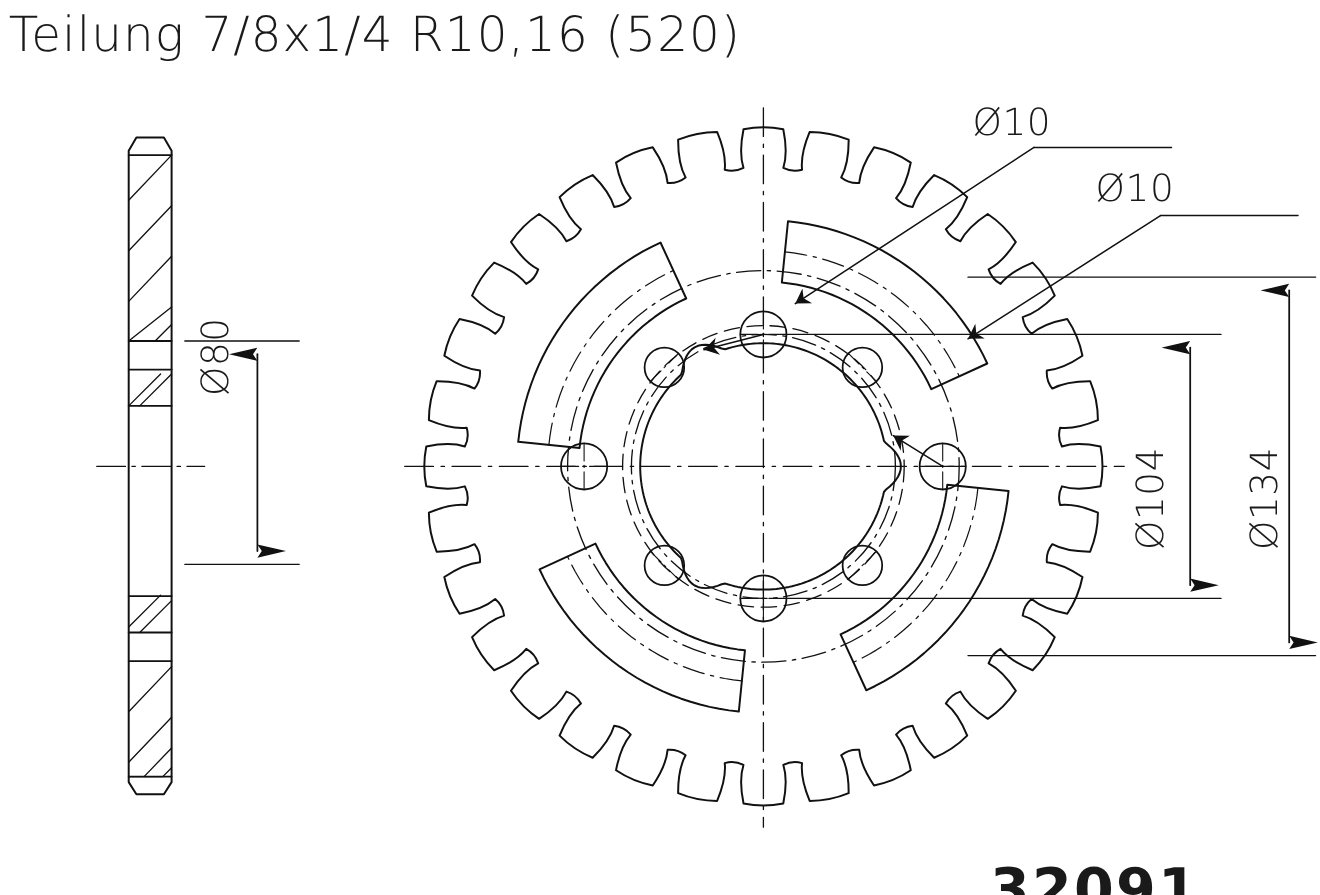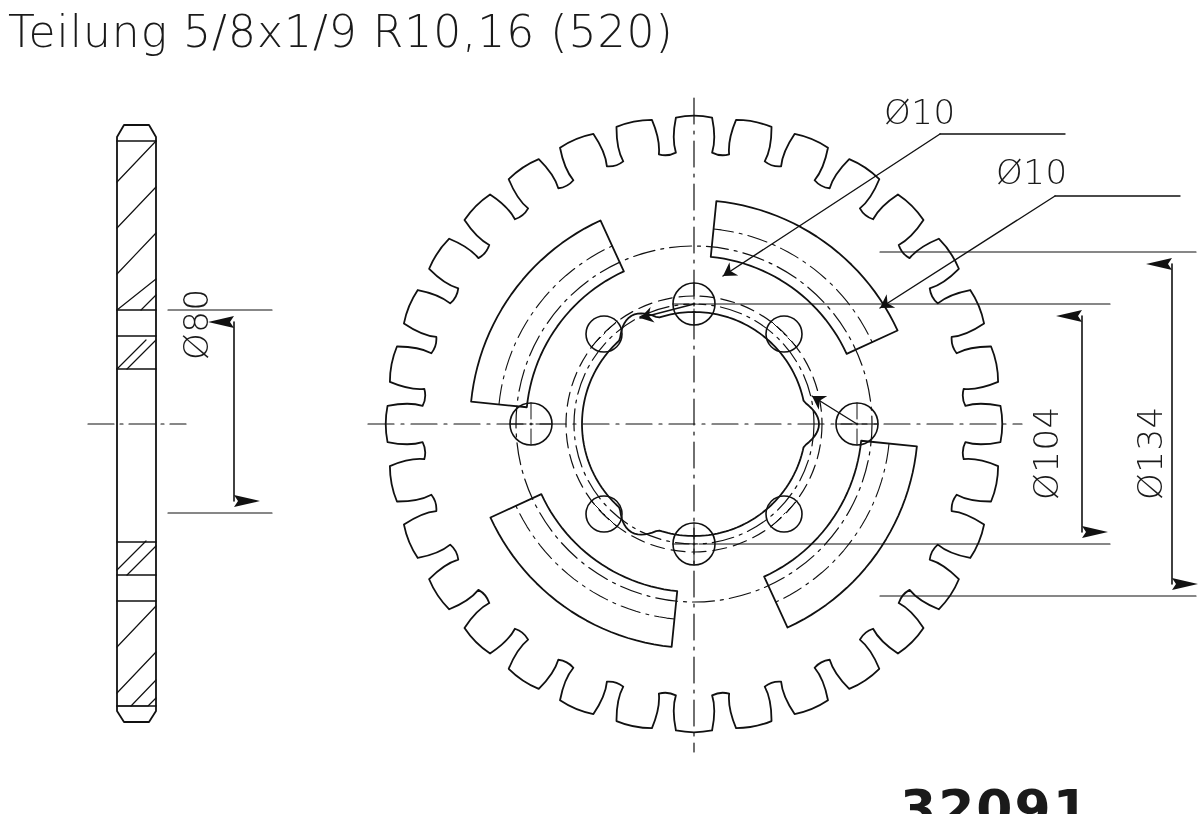--- a/index.html
+++ b/index.html
@@ -198,21 +198,21 @@
         <path d="M1082,316 L1082,532" stroke-width="1.6" marker-start="url(#arrowUp)" marker-end="url(#arrowUp)"></path>
       </g>
 
       <g>
         <path d="M1172,264 L1172,584" stroke-width="1.6" marker-start="url(#arrowUp)" marker-end="url(#arrowUp)"></path>
       </g>
 
     </g>
   </svg>
 
-  <div class="txt" id="title-text">Teilung 5/8x1/9 R10,16 (520)</div>
+  <div class="txt" id="title-text">Teilung 7/8x1/4 R10,16 (520)</div>
 
   <div class="txt" id="part-number-text">32091</div>
 
   <div class="txt dimtxt" id="dim-hole1-text">Ø10</div>
 
   <div class="txt dimtxt" id="dim-hole2-text">Ø10</div>
 
   <div class="txt dimtxt" id="dim-bore-text">Ø80</div>
 
   <div class="txt dimtxt" id="dim-pcd-text">Ø104</div>

